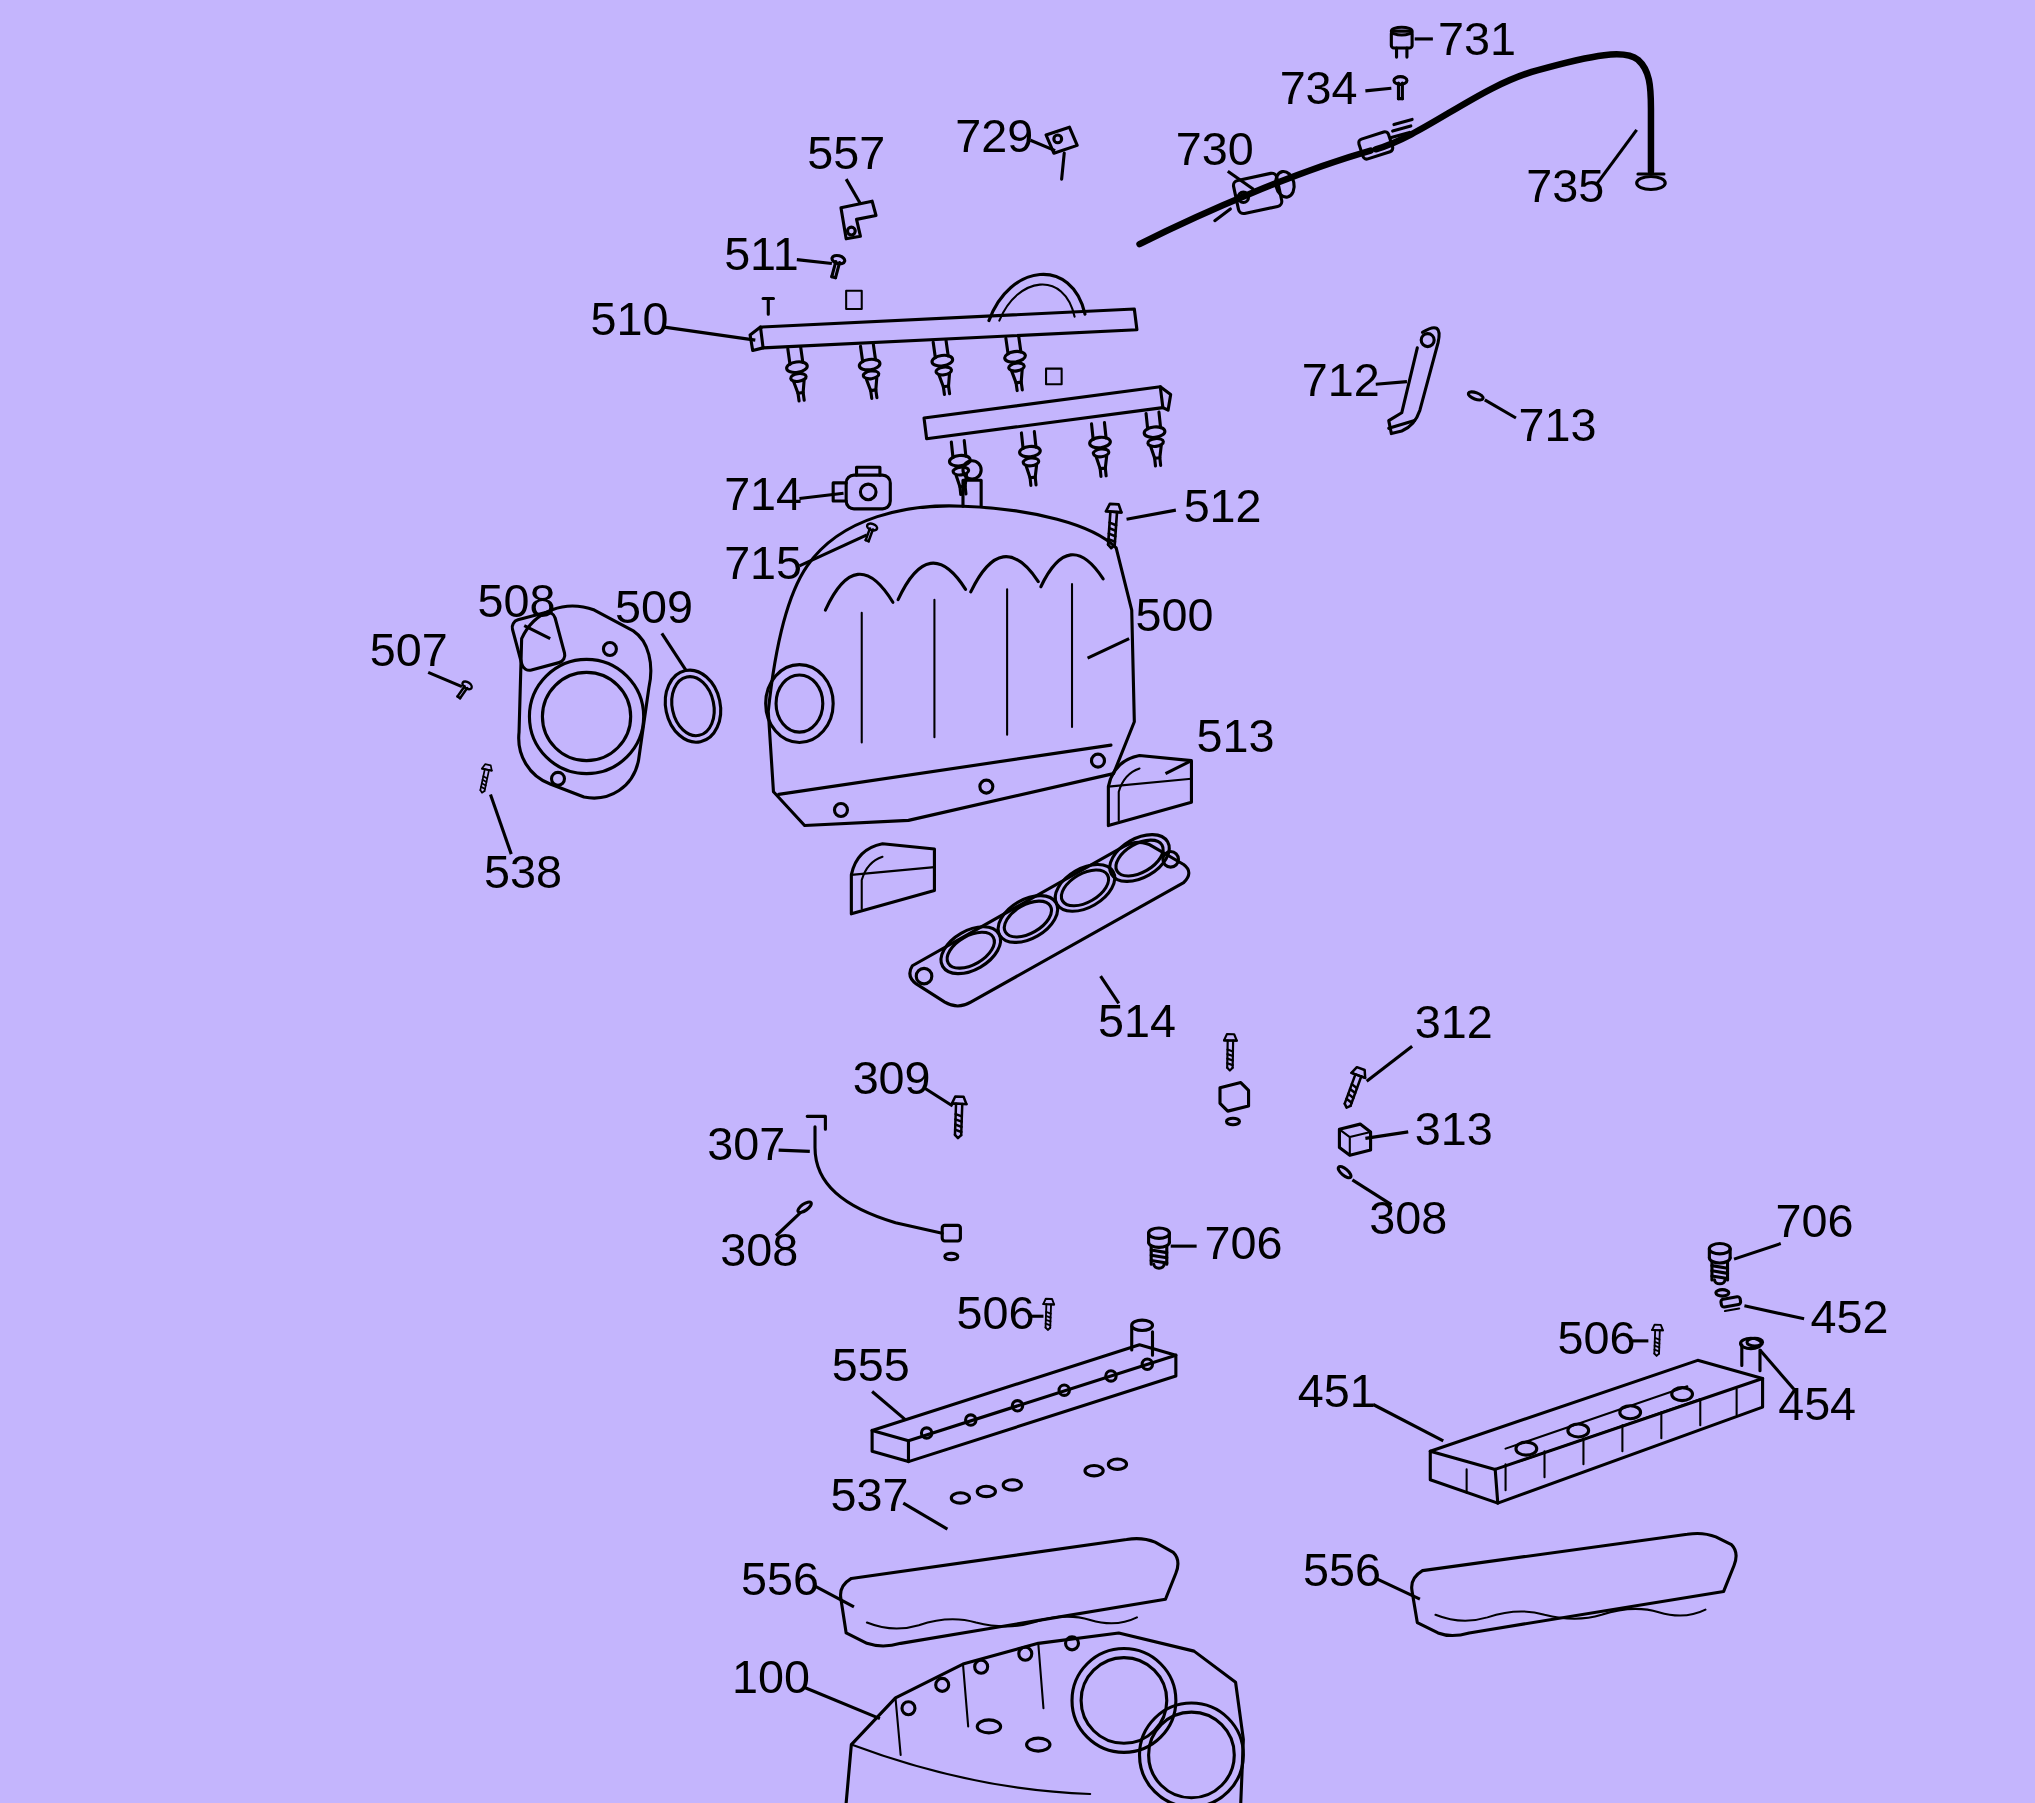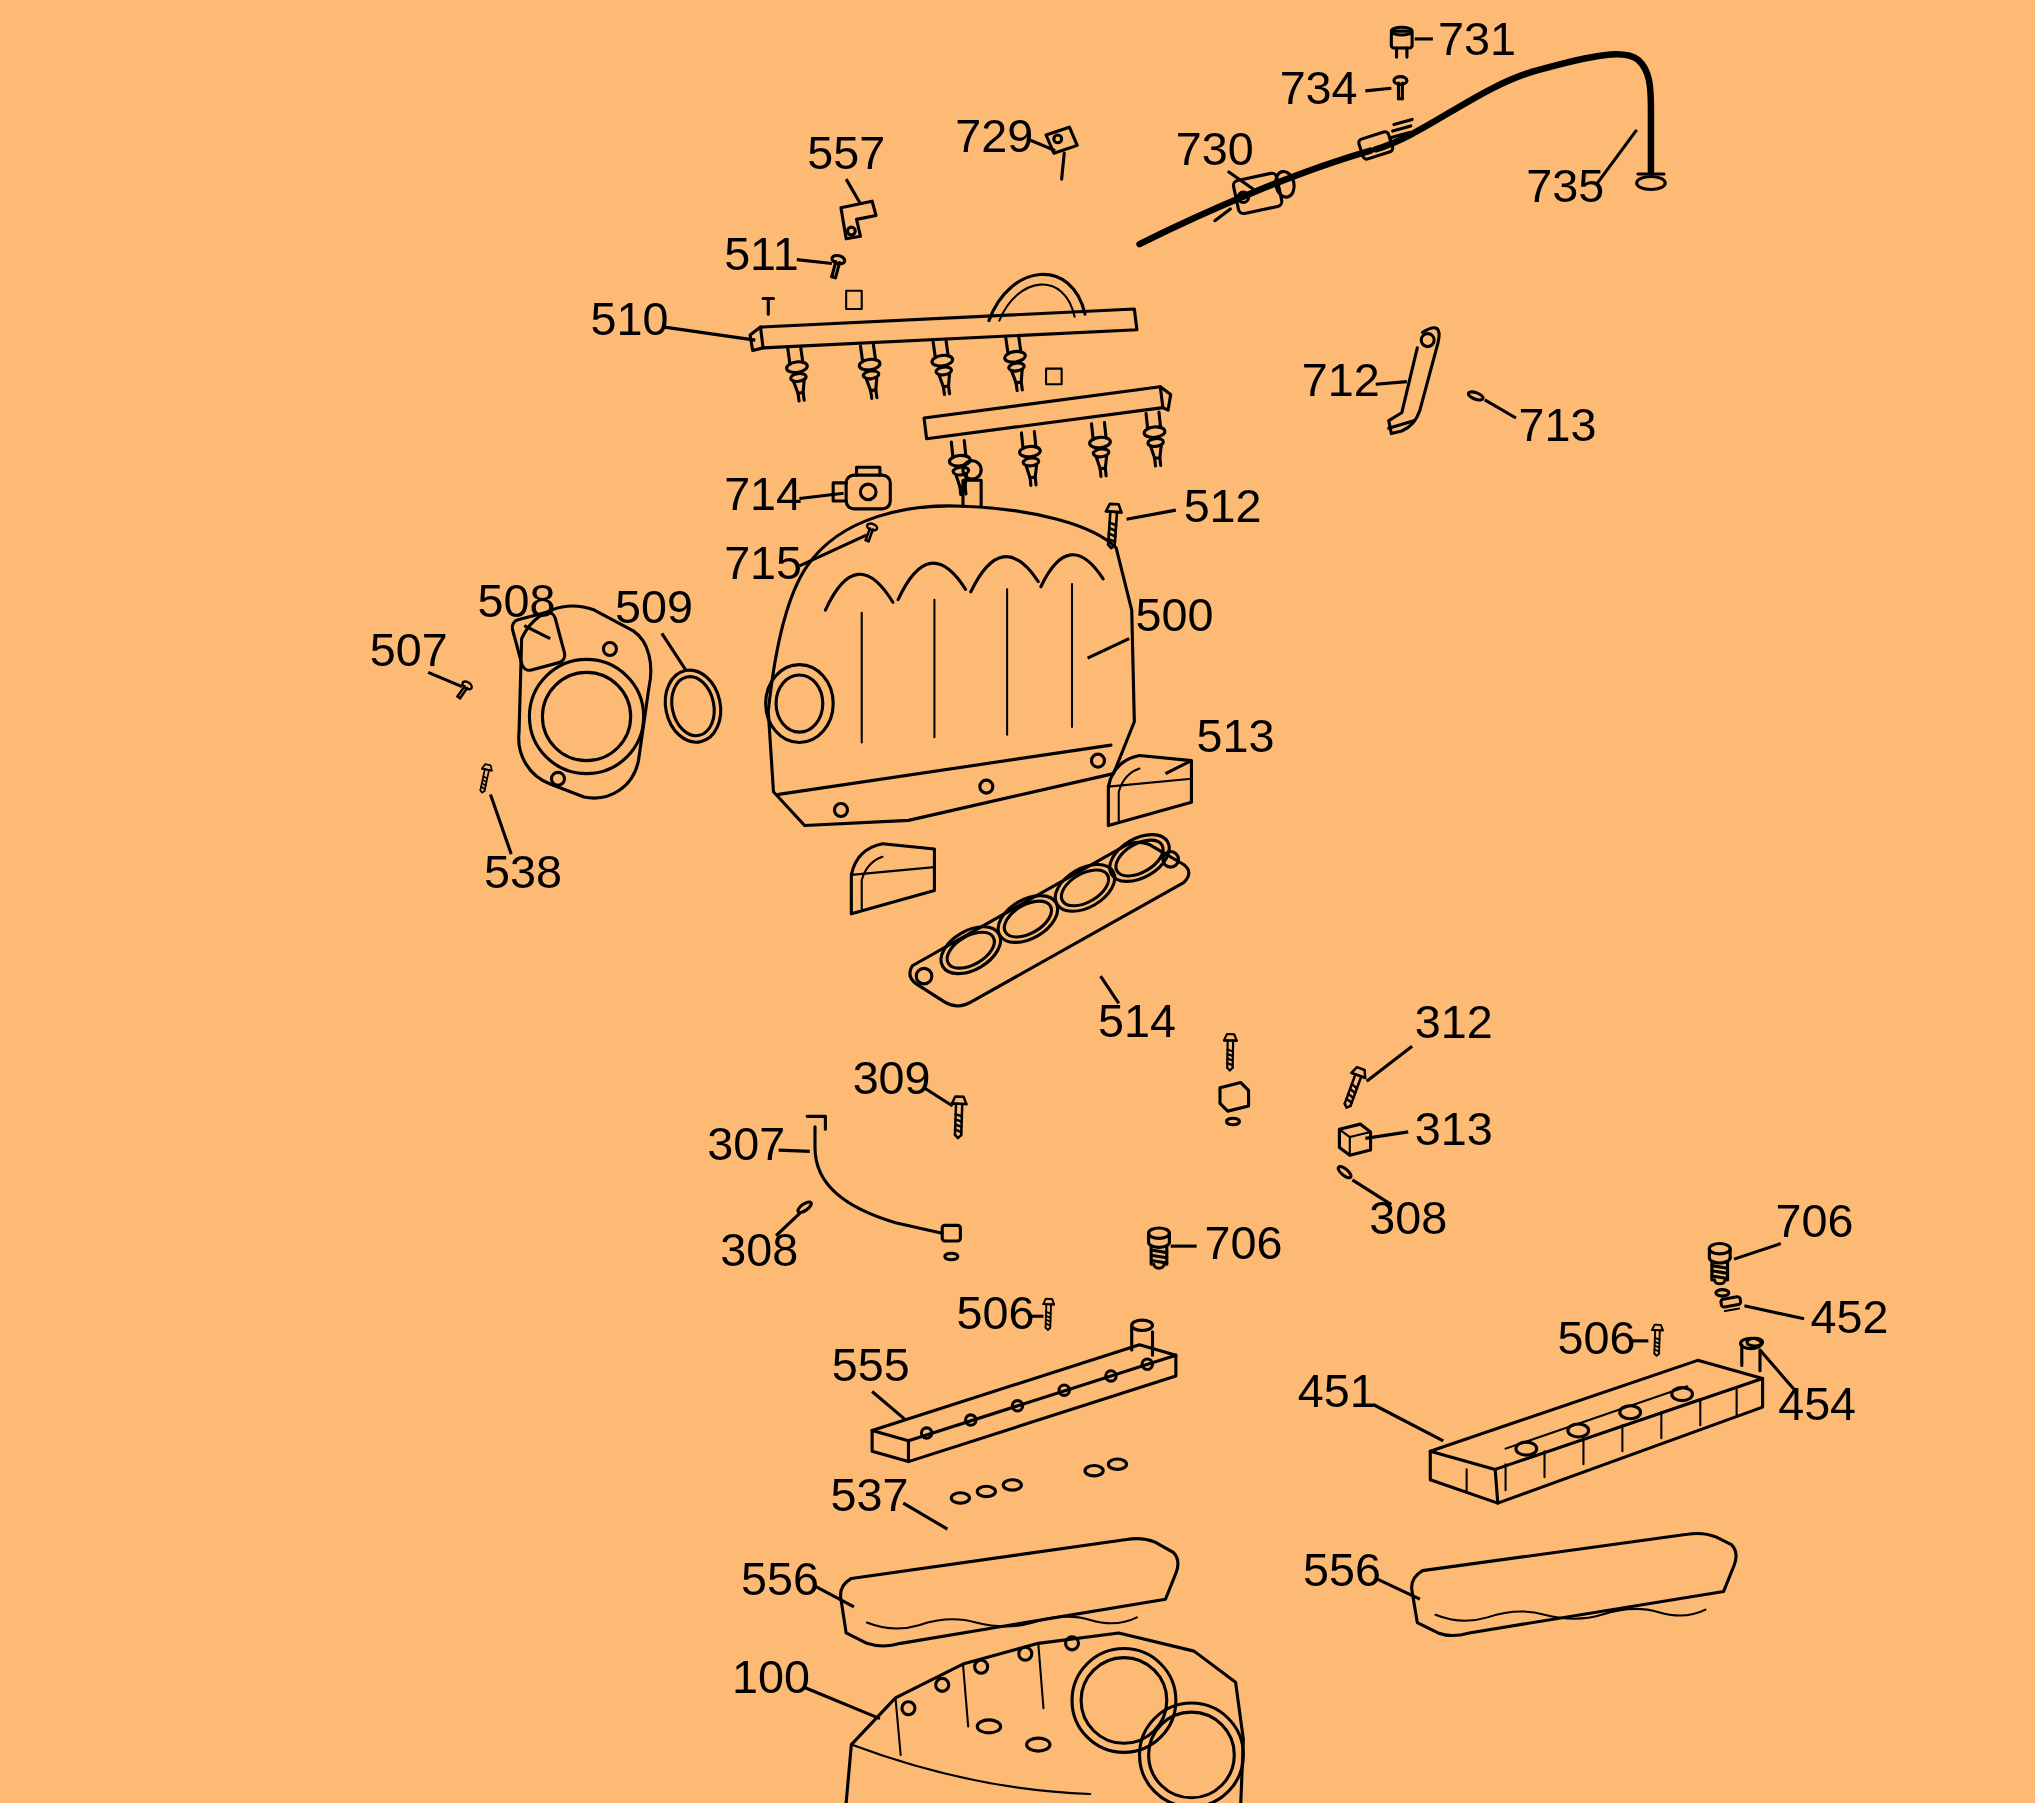--- a/index.html
+++ b/index.html
@@ -1,16 +1,16 @@
 <!DOCTYPE html>
 <html style="font-size:11.6px"><head>
 <meta charset="utf-8">
 <style>
   html,body{margin:0;padding:0;background:#ffffff;width:100%;height:100%;}
-  .stage{position:fixed;inset:0;background:#fdba74;overflow:hidden;}
+  .stage{position:fixed;inset:0;background:#c4b5fd;overflow:hidden;}
   svg{display:block;width:100%;height:100%;}
   
   #parts path, #parts rect, #parts circle, #parts ellipse, #parts polygon, #parts polyline, #parts line,
   symbol path, symbol rect, symbol circle, symbol ellipse{
     stroke:#000;fill:none;stroke-width:2.4;stroke-linecap:round;stroke-linejoin:round;
   }
   #parts .tube{stroke-width:5;}
   #parts .thin{stroke-width:1.6;}
   text.callout{
     font-family:"Liberation Sans", sans-serif;

